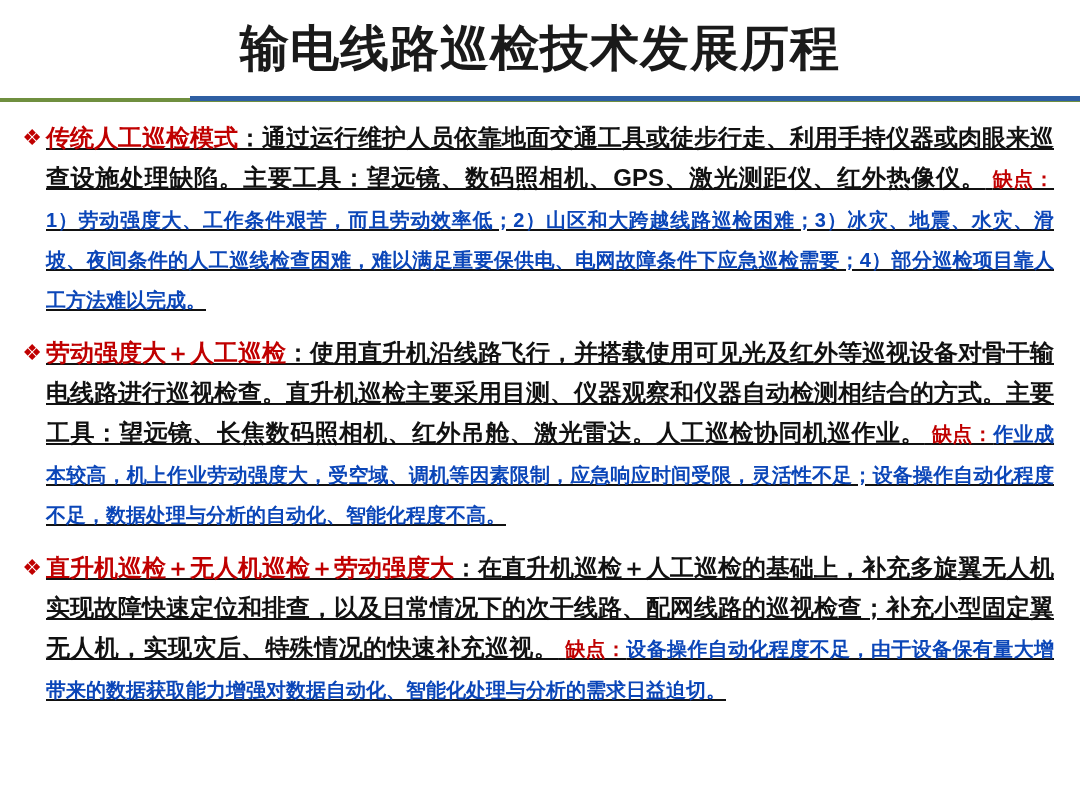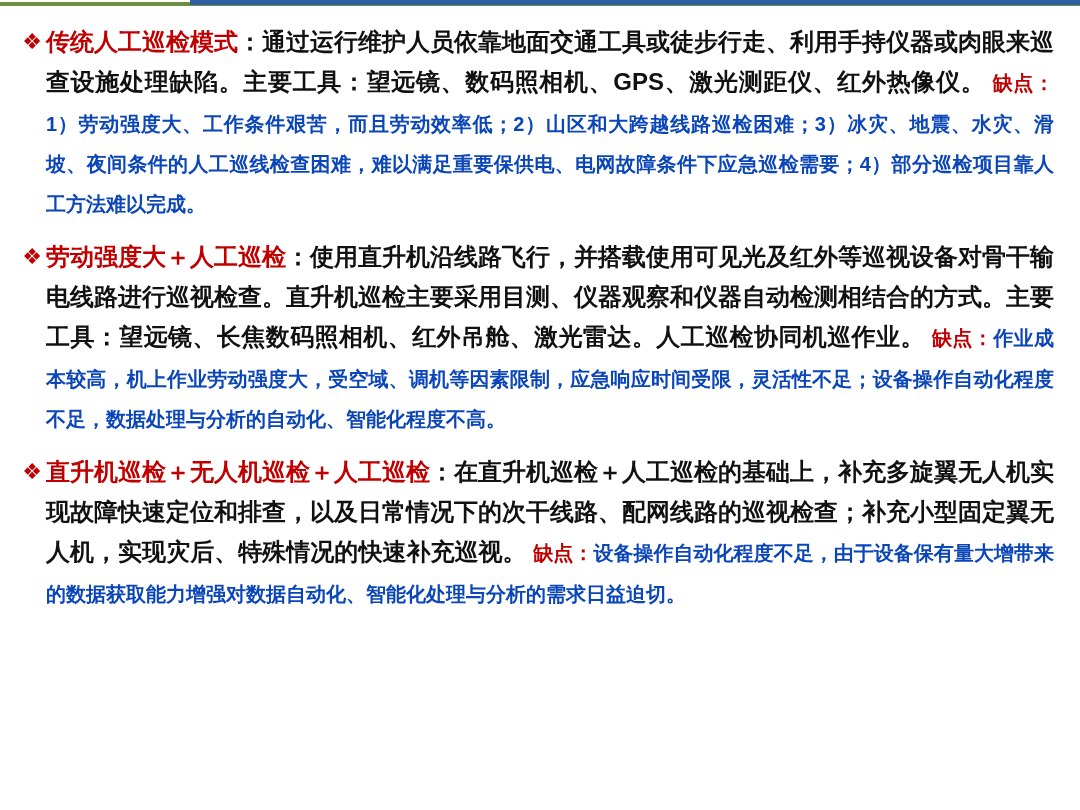--- a/index.html
+++ b/index.html
@@ -71,20 +71,21 @@
     text-align: center;
     font-family: "DejaVu Sans", sans-serif;
   }
   .bullet-text {
     flex: 1 1 auto;
     font-size: 24px;
     line-height: 40px;
     color: #111111;
     font-weight: bold;
     text-align: justify;
+    text-decoration: underline;
   }
   .lead {
     color: #c00000;
     font-weight: bold;
   }
   .colon {
     color: #111111;
     font-weight: bold;
   }
   .main-txt {
@@ -101,20 +102,23 @@
     font-weight: bold;
     font-size: 20px;
     line-height: 36px;
   }
 </style>
 </head>
 <body>
 
 <div class="slide">
 
+  <div class="title-area">
+    <div class="slide-title">输电线路巡检技术发展历程</div>
+  </div>
 
   <div class="rule-wrap">
     <div class="rule-green"></div>
     <div class="rule-blue"></div>
   </div>
 
   <div class="body-area">
 
     <div class="bullet-block">
       <div class="bullet-mark">❖</div>
@@ -128,19 +132,19 @@
       <div class="bullet-mark">❖</div>
       <div class="bullet-text">
         <span class="lead">劳动强度大＋人工巡检</span><span class="colon">：</span><span class="main-txt">使用直升机沿线路飞行，并搭载使用可见光及红外等巡视设备对骨干输电线路进行巡视检查。直升机巡检主要采用目测、仪器观察和仪器自动检测相结合的方式。主要工具：望远镜、长焦数码照相机、红外吊舱、激光雷达。人工巡检协同机巡作业。</span>
         <span class="flaw-label">缺点：</span><span class="flaw-txt">作业成本较高，机上作业劳动强度大，受空域、调机等因素限制，应急响应时间受限，灵活性不足；设备操作自动化程度不足，数据处理与分析的自动化、智能化程度不高。</span>
       </div>
     </div>
 
     <div class="bullet-block">
       <div class="bullet-mark">❖</div>
       <div class="bullet-text">
-        <span class="lead">直升机巡检＋无人机巡检＋人工巡检</span><span class="colon">：</span><span class="main-txt">在直升机巡检＋人工巡检的基础上，补充多旋翼无人机实现故障快速定位和排查，以及日常情况下的次干线路、配网线路的巡视检查；补充小型固定翼无人机，实现灾后、特殊情况的快速补充巡视。</span>
+        <span class="lead">直升机巡检＋无人机巡检＋劳动强度大</span><span class="colon">：</span><span class="main-txt">在直升机巡检＋人工巡检的基础上，补充多旋翼无人机实现故障快速定位和排查，以及日常情况下的次干线路、配网线路的巡视检查；补充小型固定翼无人机，实现灾后、特殊情况的快速补充巡视。</span>
         <span class="flaw-label">缺点：</span><span class="flaw-txt">设备操作自动化程度不足，由于设备保有量大增带来的数据获取能力增强对数据自动化、智能化处理与分析的需求日益迫切。</span>
       </div>
     </div>
 
   </div>
 </div>
 
 </body></html>

